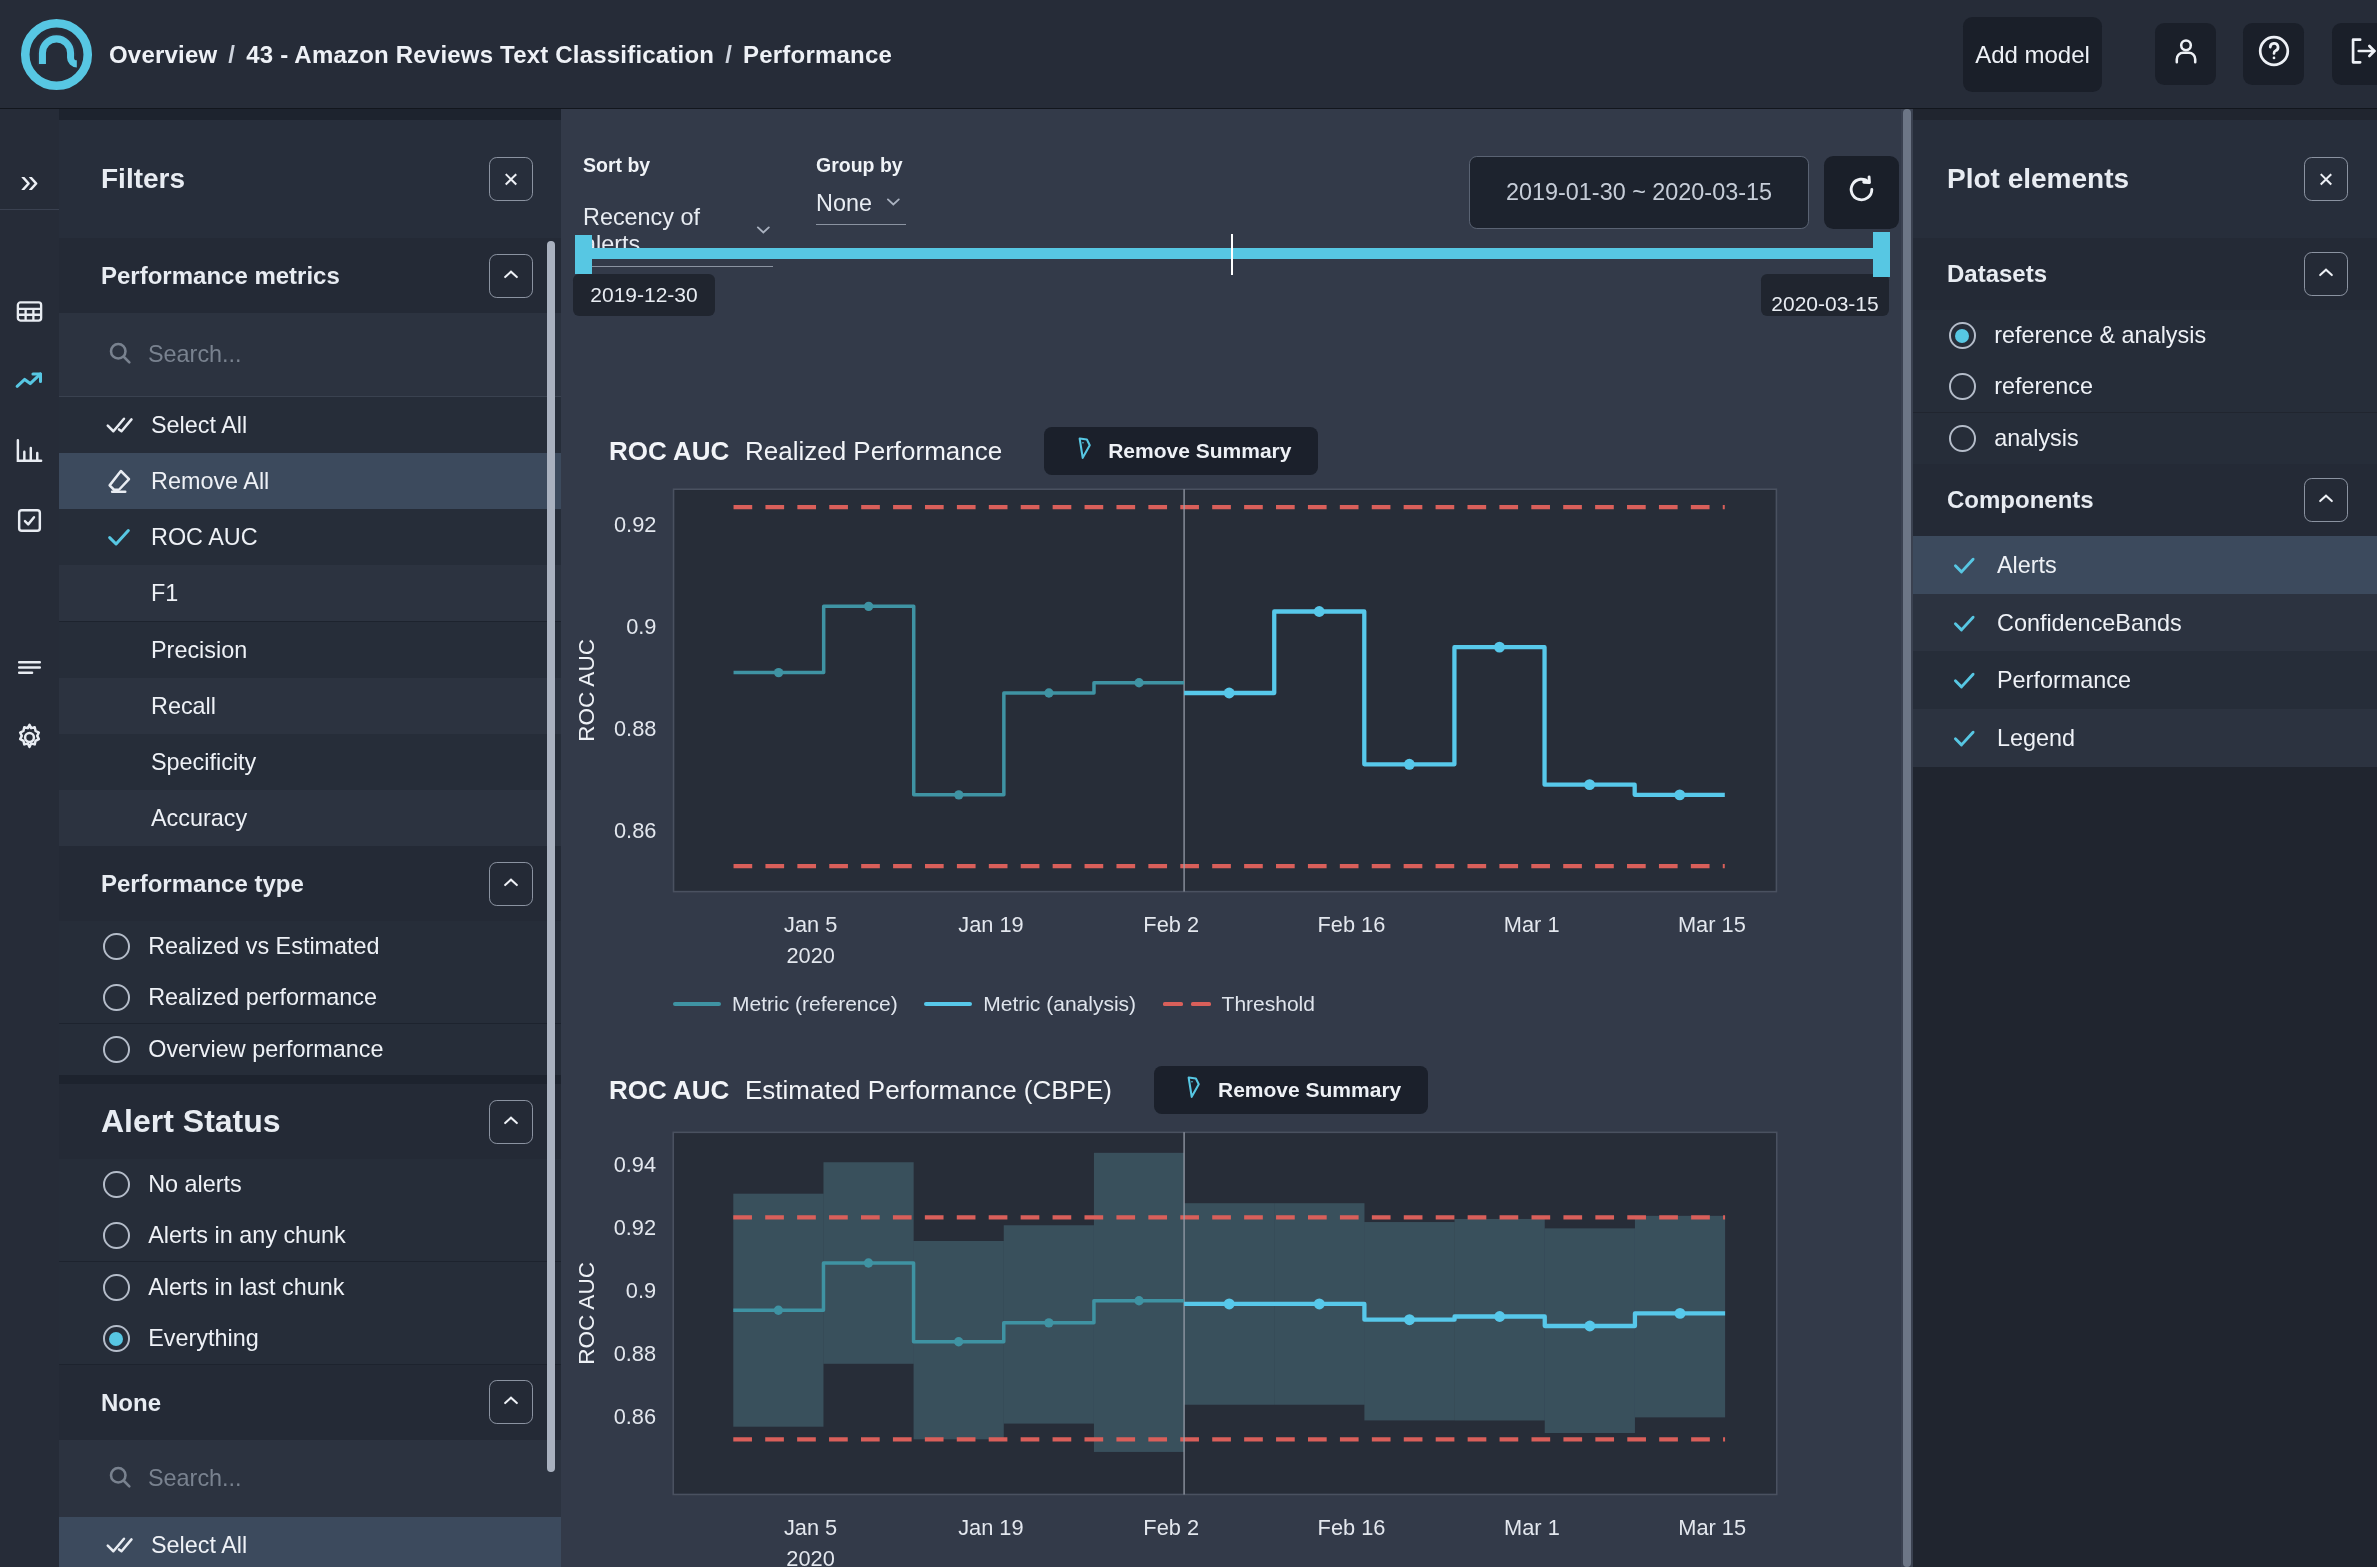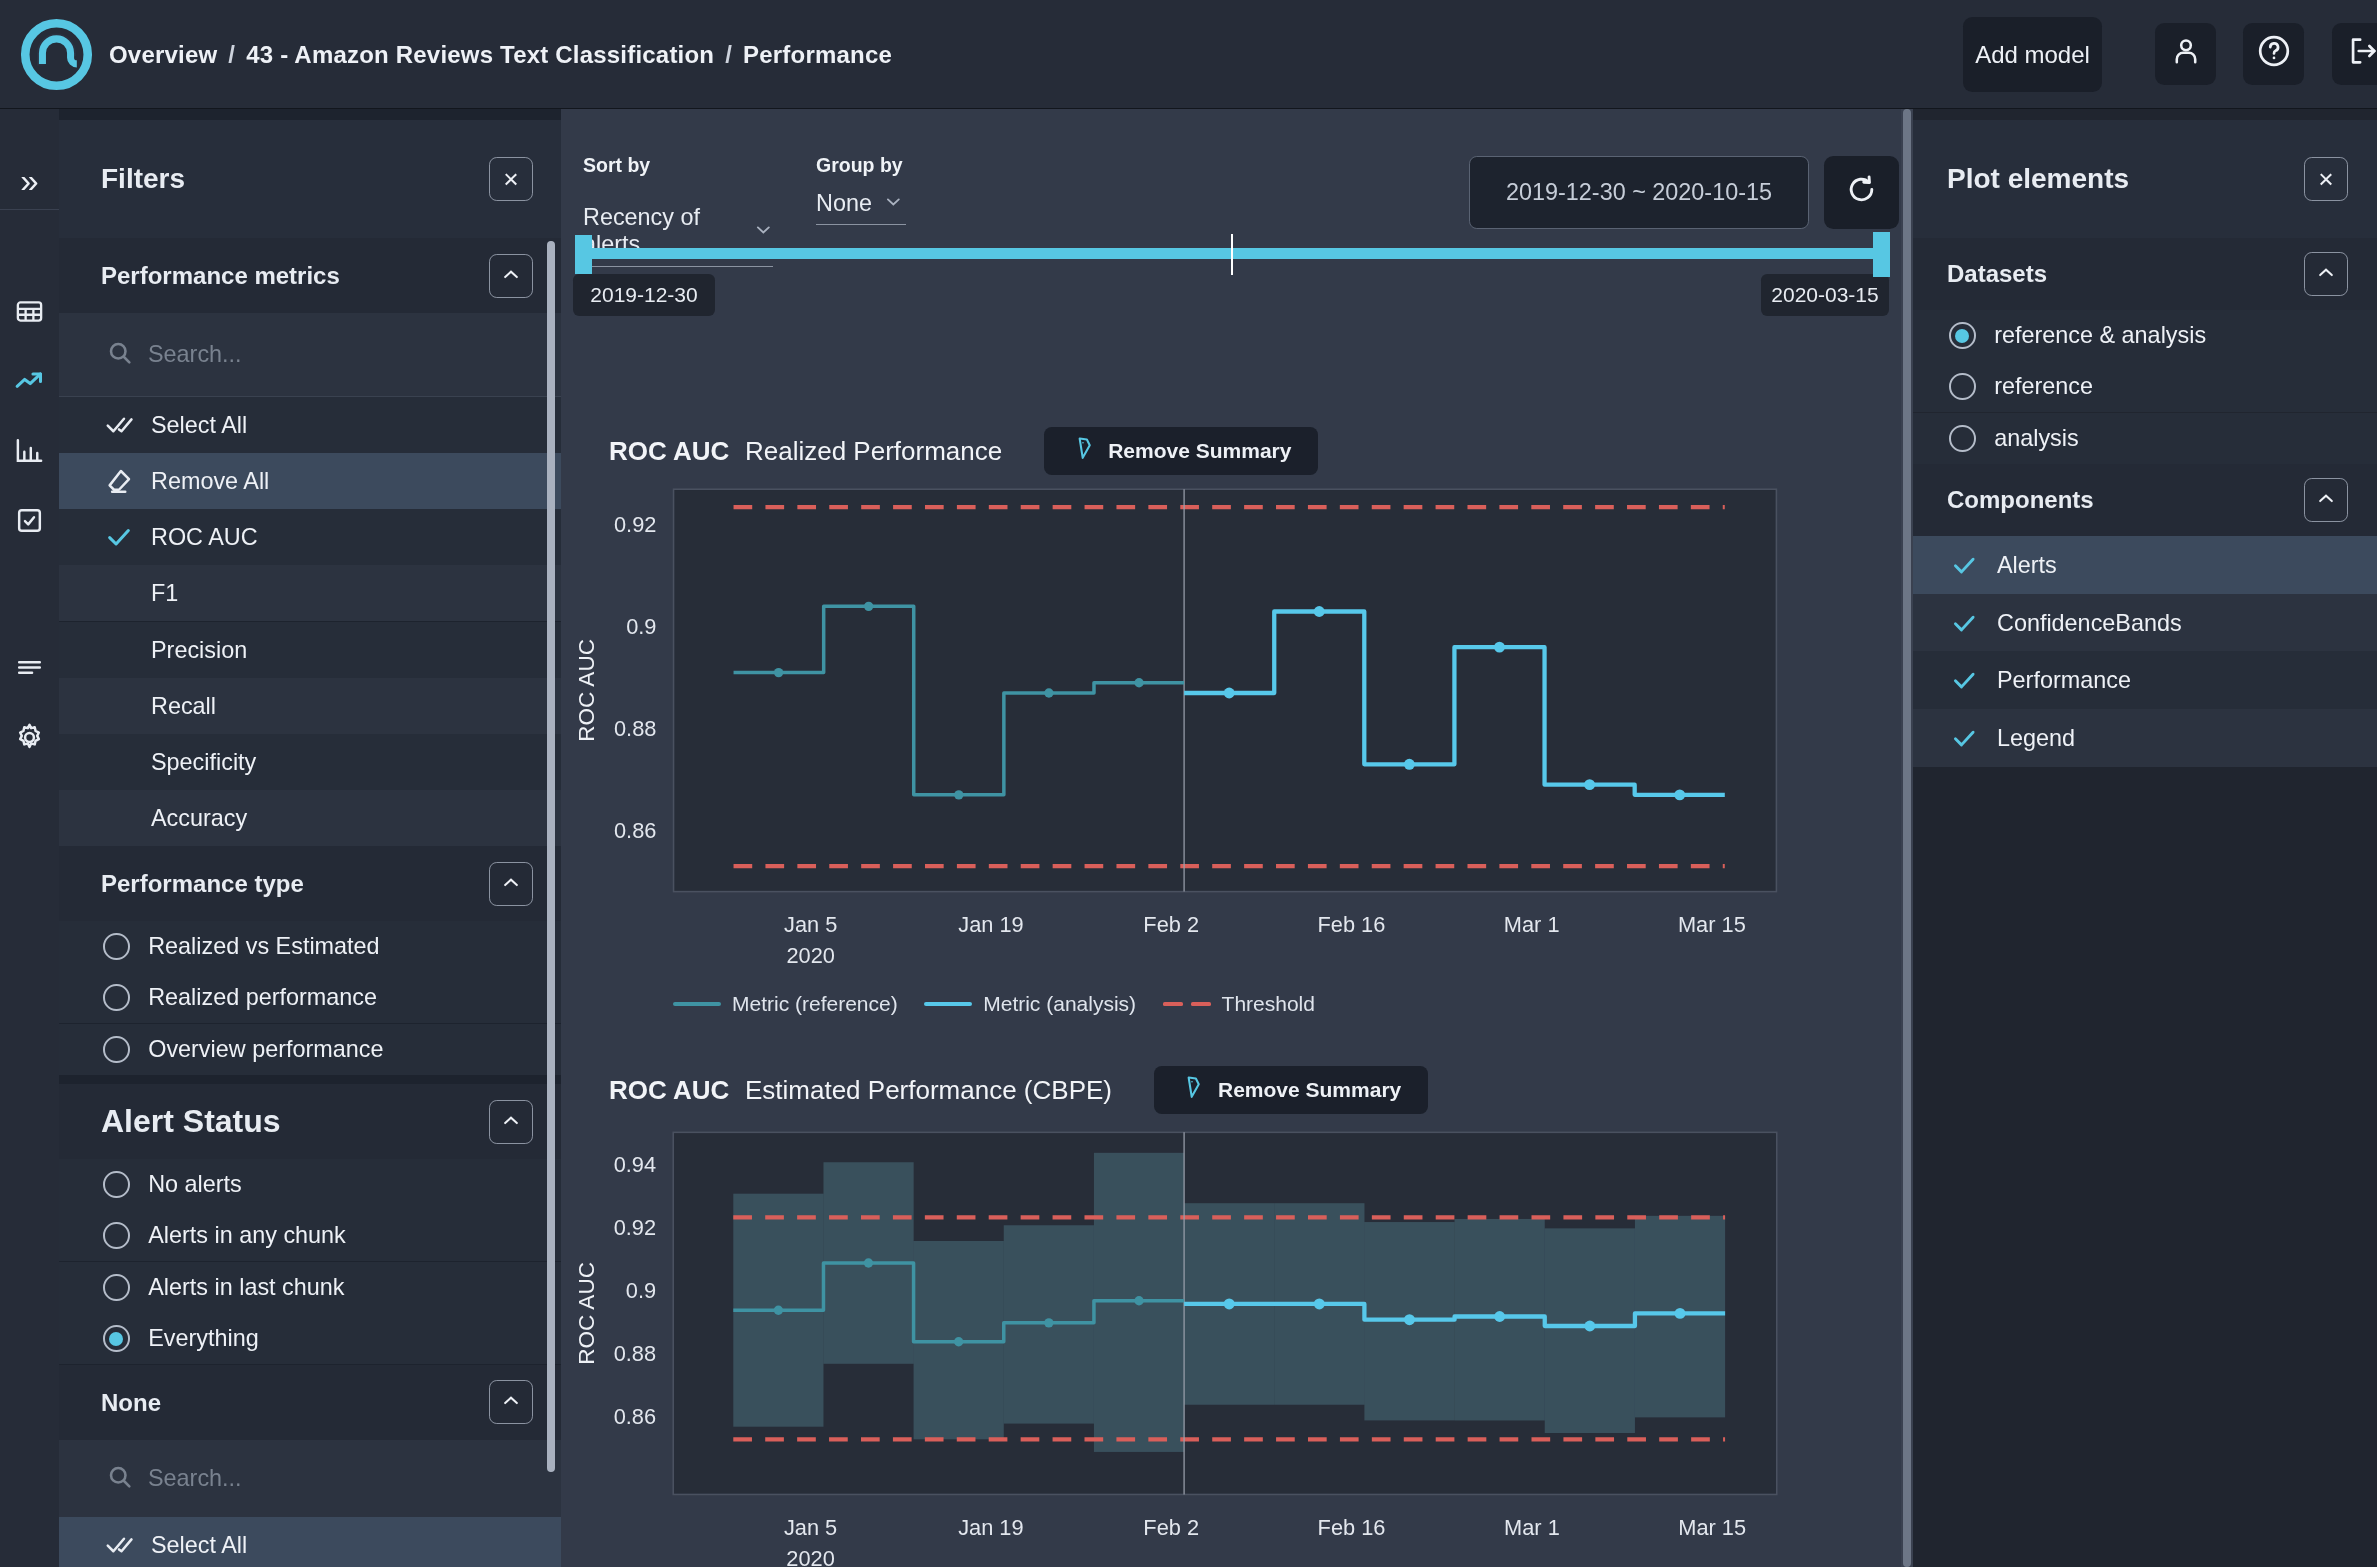--- a/index.html
+++ b/index.html
@@ -301,39 +301,39 @@
   <div class="abs" style="left:816px;top:154px;z-index:6;">
     <div class="lbl-sm">Group by</div>
     <div class="dd" style="margin-top:12.5px;width:90px;">
       <span>None</span>
       <span><svg width="18.7" height="18.7" viewBox="0 0 24 24" fill="none" stroke="#aab2c0" stroke-width="2.4" stroke-linecap="round">
             <path d="M5 9.5 12 16 19 9.5"></path>
           </svg></span>
     </div>
   </div>
   <div class="abs datebox" style="left:1469px;top:156px;width:340px;height:73px;z-index:6;">
-    <span>2019-12-30 ~ 2020-10-15</span>
+    <span>2019-01-30 ~ 2020-03-15</span>
   </div>
   <button class="abs tb-btn" style="left:1824px;top:156px;width:75px;height:73px;z-index:6;">
     <span>
       <svg width="33" height="33" viewBox="0 0 24 24" fill="none" stroke="#eef1f6" stroke-width="2.1" stroke-linecap="round" stroke-linejoin="round">
         <path d="M19.5 12 a7.5 7.5 0 1 1-2.2-5.3"></path>
           <path d="M17.5 2.8 17.8 7 13.6 6.7"></path>
       </svg>
     </span>
   </button>
 
   <div class="abs sliderbar" style="left:576px;top:248px;width:1312px;height:11px;z-index:6;"></div>
   <div class="abs shandle" style="left:575px;top:235px;width:17px;height:39px;z-index:7;"></div>
   <div class="abs shandle" style="left:1873px;top:232px;width:17px;height:45px;z-index:7;"></div>
   <div class="abs" style="left:1231px;top:234px;width:2.3px;height:41px;background:#ffffff;z-index:7;"></div>
   <div class="abs pill" style="left:573px;top:274px;width:142px;height:42px;z-index:6;">
     <span>2019-12-30</span>
   </div>
-  <div class="abs pill" style="left:1761px;top:274px;width:128px;height:42px;z-index:6;">
+  <div class="abs pill" style="left:1761px;top:274px;width:128px;height:42px;z-index:6;align-items:flex-end;">
     <span>2020-03-15</span>
   </div>
 
   <div class="abs" style="left:609px;top:427px;z-index:6;display:flex;align-items:center;">
     <span class="charttitle" style="font-weight:bold;">ROC AUC</span>
     <span class="charttitle" style="margin-left:15.6px;">Realized Performance</span>
     <button class="chip" style="margin-left:42px;height:48px;padding:0 26.5px;">
       <span>
         <svg width="25" height="25" viewBox="0 0 24 24" fill="none" stroke="#57c7e3" stroke-width="2" stroke-linejoin="round">
             <path d="M7 3 H14 L17.5 8 12.5 21 7 3 z" transform="rotate(8 12 12)"></path>

